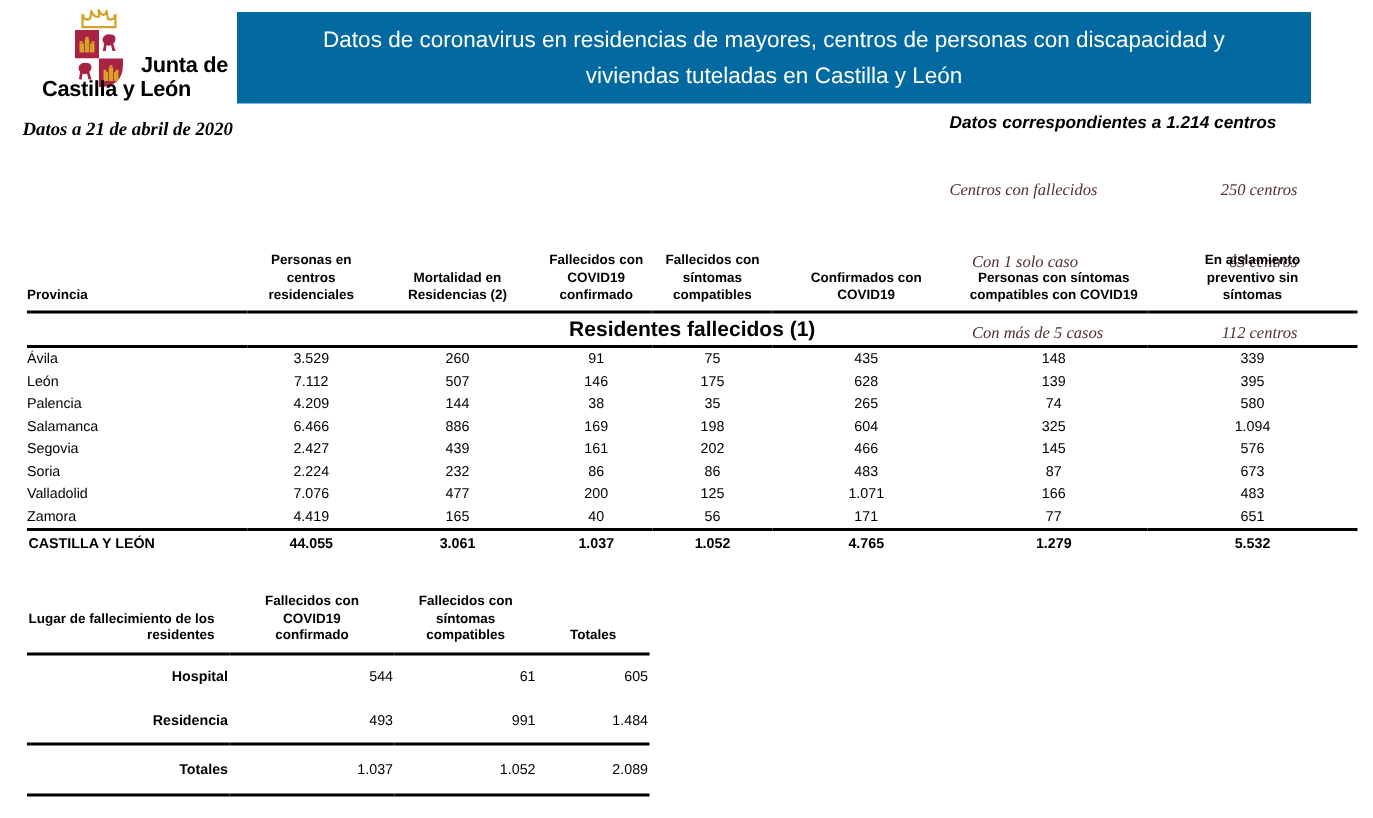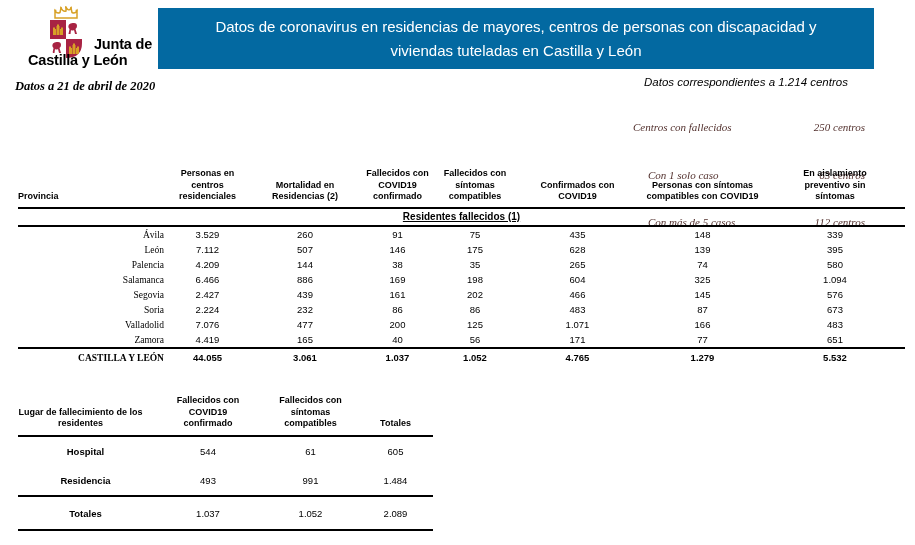--- a/index.html
+++ b/index.html
@@ -15,44 +15,44 @@
   
   .banner{position:absolute;left:158px;top:8px;width:716px;height:61px;background:#0369a1;
           display:flex;align-items:center;justify-content:center;}
   .banner .t{color:#fff;font-size:15px;line-height:1.55;text-align:center;}
 
   .date-note{position:absolute;left:15px;top:79px;font-family:"Liberation Serif",serif;
              font-style:italic;font-weight:bold;font-size:12.5px;}
 
   
   .summary{position:absolute;left:633px;top:76px;width:232px;}
-  .summary .st{font-size:11.5px;font-weight:normal;font-style:italic;margin-bottom:3px;margin-left:11px;}
+  .summary .st{font-size:11.5px;font-weight:bold;font-style:italic;margin-bottom:3px;}
   .summary .row{display:flex;justify-content:space-between;font-family:"Liberation Serif",serif;
                 font-style:italic;font-size:11px;color:#53312E;line-height:15.5px;margin-top:32px;}
   .summary .row.ind{padding-left:15px;}
 
   
   table{border-collapse:collapse;table-layout:fixed;}
   .main-table{position:absolute;left:18px;top:147px;width:887px;}
   .main-table th{height:56px;vertical-align:bottom;padding:0 2px 4px;font-size:9px;line-height:1.3;font-weight:bold;text-align:center;}
   .main-table th.first{text-align:left;padding-left:0;}
   .main-table th .hw{margin:0 auto;}
   .main-table td{font-size:9.5px;text-align:center;padding:2px 1px;}
-  .main-table td.prov{text-align:right;padding-left:0;font-family:Liberation Serif, serif;}
+  .main-table td.prov{text-align:left;padding-left:0;}
   .main-table tr.subhead td{border-top:2px solid #000;border-bottom:2px solid #000;
-                            font-weight:bold;font-size:10px;padding:2px 0 3px;text-decoration:underline;}
+                            font-weight:bold;font-size:14px;padding:2px 0 3px;}
   .main-table tr.total td{border-top:2px solid #000;font-weight:bold;padding:3px 1px 4px;}
 
   
   .place-table{position:absolute;left:18px;top:384px;width:415px;}
   .place-table th{height:46px;vertical-align:bottom;padding:0 2px 5px;font-size:9px;line-height:1.3;font-weight:bold;text-align:center;}
-  .place-table th.first{text-align:center;padding-left:0;}
+  .place-table th.first{text-align:right;padding-left:0;}
   .place-table th .hw{margin:0 auto;}
   .place-table thead th{border-bottom:2px solid #000;}
-  .place-table td{font-size:9.5px;text-align:center;height:27px;}
+  .place-table td{font-size:9.5px;text-align:right;height:27px;}
   .place-table td.lbl{font-weight:bold;}
   .place-table tr.total td{border-top:2px solid #000;border-bottom:2px solid #000;height:30px;}
 </style>
 </head>
 <body>
 
 <div class="page">
 
   <div class="logo">
     <svg width="60" height="54" viewBox="0 0 60 54">

